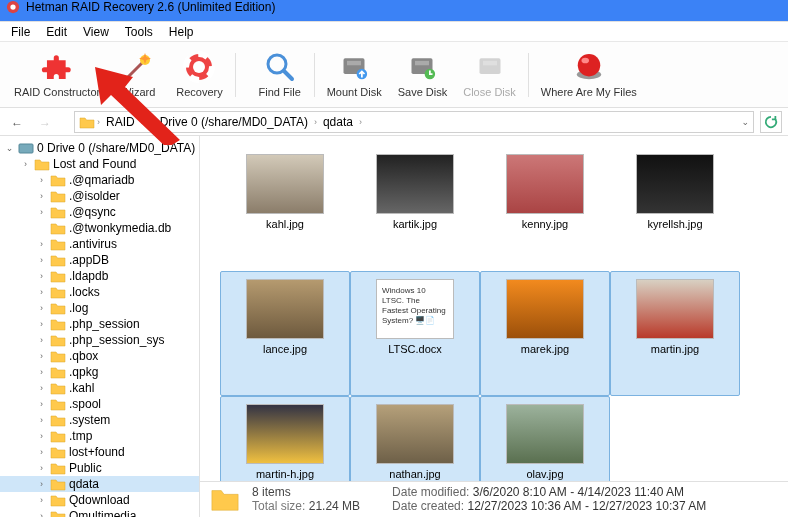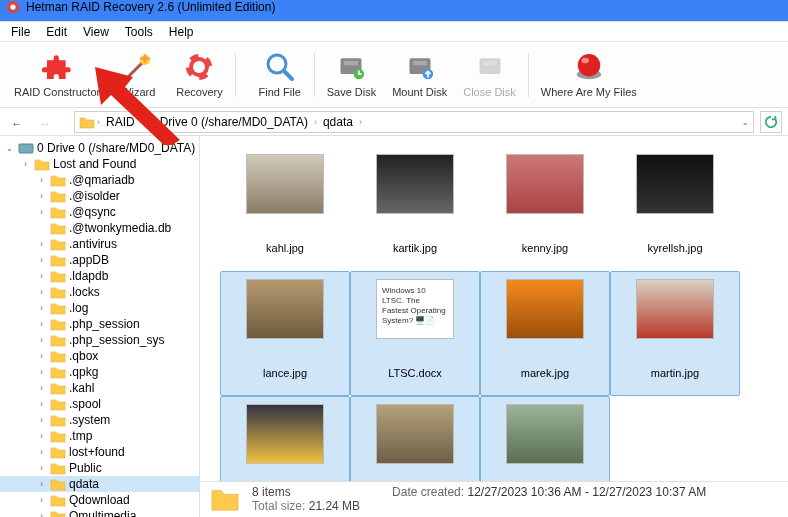--- a/index.html
+++ b/index.html
@@ -22,21 +22,21 @@
 .breadcrumb .sep { color: #888; font-size: 9px; }
 .navbtn { width: 22px; height: 22px; border: 1px solid #d0d0d0; background: #fff; display: flex; align-items: center; justify-content: center; }
 .main { display: flex; height: calc(517px - 22px - 20px - 66px - 28px); }
 .tree { width: 200px; background: #fff; border-right: 1px solid #e0e0e0; overflow: auto; padding: 4px 0; }
 .tnode { display: flex; align-items: center; padding: 1px 0 1px 12px; gap: 3px; white-space: nowrap; cursor: pointer; }
 .tnode .twist { width: 11px; font-size: 9px; color: #666; text-align: center; }
 .tnode .ficon { width: 16px; height: 14px; }
 .tnode.sel { background: #cfe6f9; }
 .content { flex: 1; background: #fff; overflow: auto; position: relative; }
 .thumbs { display: flex; flex-wrap: wrap; padding: 10px 20px; gap: 0; }
-.thumb { width: 130px; height: 125px; display: flex; flex-direction: column; align-items: center; padding: 8px 4px 2px 4px; cursor: pointer; gap: 24px; }
+.thumb { width: 130px; height: 125px; display: flex; flex-direction: column; align-items: center; padding: 8px 4px 2px 4px; cursor: pointer; }
 .thumb.sel { background: #cfe6f9; border: 1px solid #7bb2e0; border-radius: 2px; padding: 7px 3px 1px 3px; }
 .thumb .imgbox { width: 78px; height: 60px; background: #ddd center/cover no-repeat; border: 1px solid #bbb; margin-bottom: 4px; position: relative; }
 .thumb .imgbox.doc { background: #fff; padding: 6px 5px; font-size: 8px; color: #333; line-height: 1.25; overflow: hidden; }
 .thumb .fname { font-size: 11px; text-align: center; }
 .statusbar { position: absolute; left: 200px; right: 0; bottom: 0; height: 36px; background: #fff; border-top: 1px solid #e0e0e0; display: flex; align-items: flex-start; padding: 3px 10px; gap: 12px; }
 .sb-icon { width: 30px; height: 28px; }
 .sb-col { display: flex; flex-direction: column; font-size: 11px; color: #444; }
 .sb-col.r { color: #666; }
 .arrow { position: absolute; left: 75px; top: 65px; width: 110px; height: 80px; z-index: 40; pointer-events: none; }
 .folder-ico { fill: #ffc94c; stroke: #d9a428; stroke-width: .5; }
@@ -98,36 +98,36 @@
         </svg>
       </div>
     <div class="tlabel">Find File</div>
   </div>
   <div class="tsep"></div>
   <div class="tbtn">
     <div class="ticon">
         <svg viewBox="0 0 32 32" width="28" height="28">
           <rect x="4" y="6" width="24" height="18" rx="2" fill="#888"></rect>
           <rect x="8" y="9" width="16" height="5" fill="#aaa"></rect>
-          <circle cx="25" cy="24" r="6" fill="#5b5"></circle>
-          <path d="M25 20v4h3" stroke="#fff" stroke-width="2" fill="none"></path>
-        </svg>
-      </div>
-    <div class="tlabel">Save Disk</div>
+          <circle cx="25" cy="24" r="6" fill="#49e"></circle>
+          <path d="M25 28v-7m-3 3l3-3 3 3" stroke="#fff" stroke-width="2" fill="none"></path>
+        </svg>
+      </div>
+    <div class="tlabel">Mount Disk</div>
   </div>
   <div class="tbtn">
     <div class="ticon">
         <svg viewBox="0 0 32 32" width="28" height="28">
           <rect x="4" y="6" width="24" height="18" rx="2" fill="#888"></rect>
           <rect x="8" y="9" width="16" height="5" fill="#aaa"></rect>
-          <circle cx="25" cy="24" r="6" fill="#49e"></circle>
-          <path d="M25 28v-7m-3 3l3-3 3 3" stroke="#fff" stroke-width="2" fill="none"></path>
-        </svg>
-      </div>
-    <div class="tlabel">Mount Disk</div>
+          <circle cx="25" cy="24" r="6" fill="#5b5"></circle>
+          <path d="M25 20v4h3" stroke="#fff" stroke-width="2" fill="none"></path>
+        </svg>
+      </div>
+    <div class="tlabel">Save Disk</div>
   </div>
   <div class="tbtn disabled">
     <div class="ticon">
         <svg viewBox="0 0 32 32" width="28" height="28" opacity=".35">
           <rect x="4" y="6" width="24" height="18" rx="2" fill="#888"></rect>
           <rect x="8" y="9" width="16" height="5" fill="#aaa"></rect>
         </svg>
       </div>
     <div class="tlabel">Close Disk</div>
   </div>
@@ -404,19 +404,20 @@
 
 <div class="statusbar">
   <svg class="sb-icon" viewBox="0 0 32 28">
       <path class="folder-ico" d="M2 5h10l3 4h15v17H2z"></path>
     </svg>
   <div class="sb-col">
     <span>8 items</span>
     <span><span style="color:#777">Total size:</span> <span>21.24 MB</span></span>
   </div>
   <div class="sb-col r" style="margin-left:20px;">
+    <span><span>Date modified:</span> <span style="color:#333">3/6/2020 8:10 AM - 4/14/2023 11:40 AM</span></span>
     <span><span>Date created:</span> <span style="color:#333">12/27/2023 10:36 AM - 12/27/2023 10:37 AM</span></span>
   </div>
 </div>
 
 <svg class="arrow" viewBox="0 0 110 80">
   <path d="M105 75 L50 22 L58 12 L20 2 L26 40 L36 30 L92 83 Z" fill="#e2231a"></path>
 </svg>
 
 </body></html>

